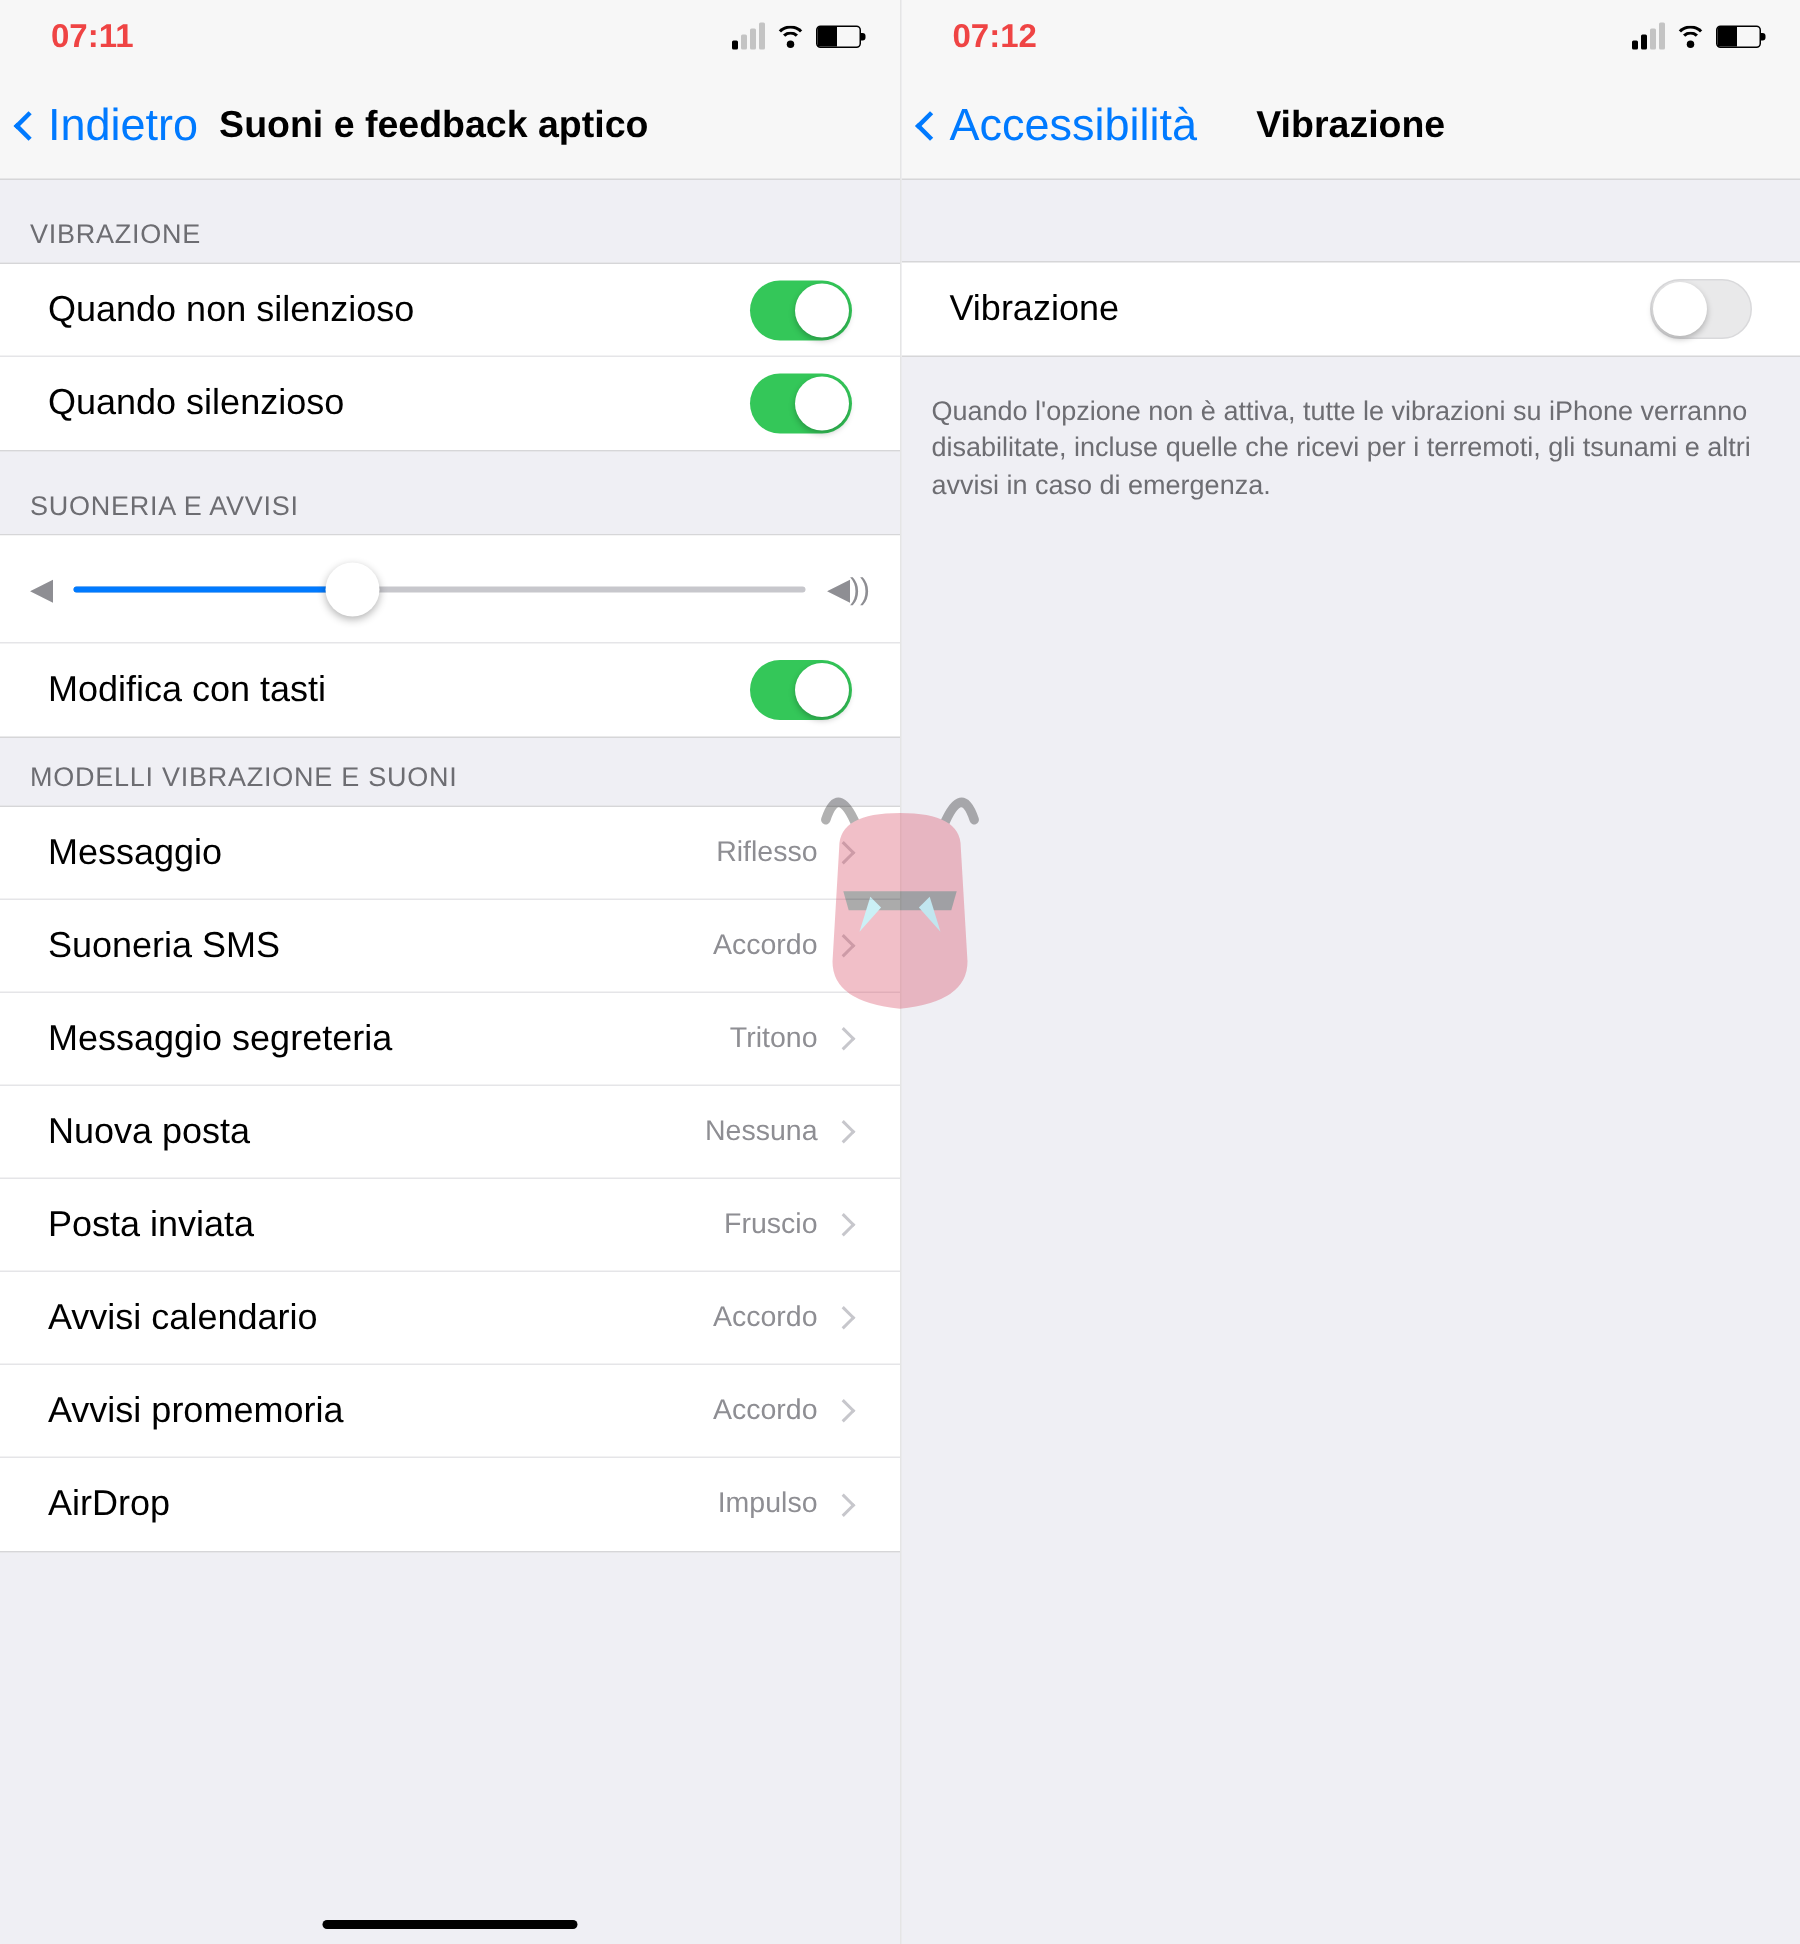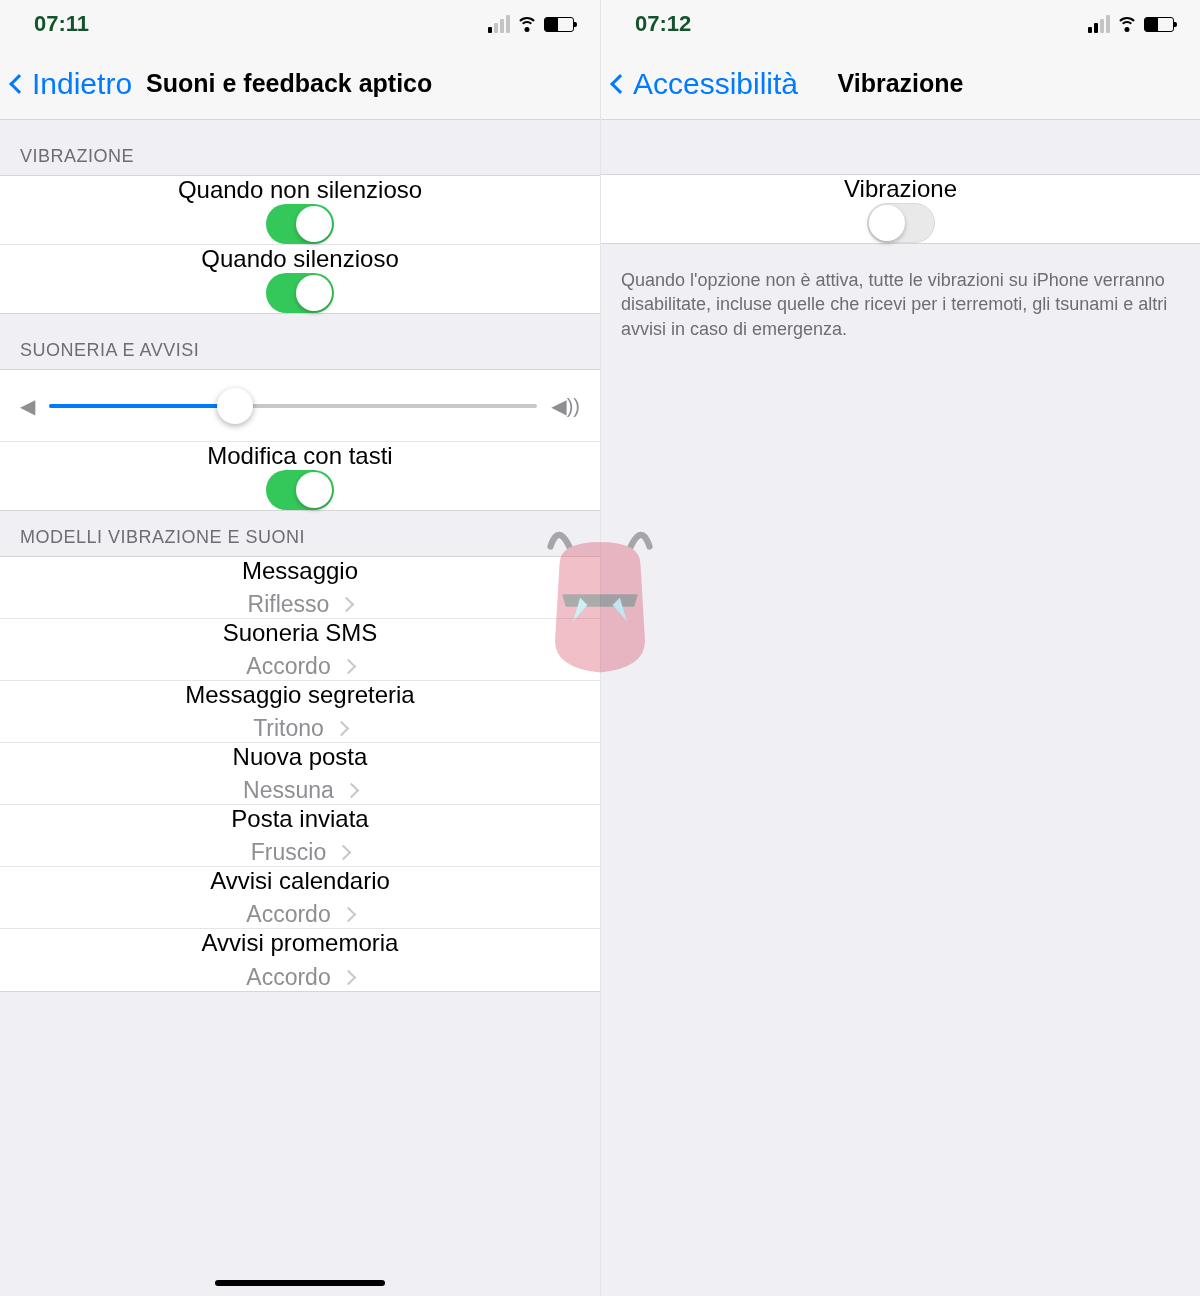--- a/index.html
+++ b/index.html
@@ -23,21 +23,21 @@
   
   .status-bar {
     height: 48px;
     display: flex;
     align-items: center;
     justify-content: space-between;
     padding: 0 26px 0 34px;
     background: #f7f7f7;
     font-size: 22px;
     font-weight: 600;
-    color: #14532d;
+    color: #ef4444;
   }
   .status-right { display: flex; align-items: center; gap: 6px; }
   .signal { display: flex; align-items: flex-end; gap: 2px; }
   .signal span { width: 4px; background: #c4c4c4; border-radius: 1px; }
   .signal span.on { background: #000; }
   .signal span:nth-child(1){height:6px}
   .signal span:nth-child(2){height:10px}
   .signal span:nth-child(3){height:14px}
   .signal span:nth-child(4){height:18px}
   .wifi {
@@ -87,24 +87,23 @@
   }
   .section-footer{
     font-size:18px;color:#6d6d72;line-height:1.35;
     padding:24px 20px 12px 20px;
   }
   .list{background:#fff;border-top:1px solid #d6d6d8;border-bottom:1px solid #d6d6d8}
   .row{
     display:flex;align-items:center;justify-content:space-between;
     min-height:62px;padding:0 32px;font-size:24px;color:#000;
     border-bottom:1px solid #e5e5e8;
-    flex-direction:column;
   }
   .row:last-child{border-bottom:none}
-  .row .value{display:flex;align-items:center;gap:12px;color:#8e8e93;font-size:23px}
+  .row .value{display:flex;align-items:center;gap:12px;color:#8e8e93;font-size:19px}
   .chevron-right{
     width:11px;height:11px;border-top:2.5px solid #c7c7cc;border-right:2.5px solid #c7c7cc;
     transform:rotate(45deg);
   }
 
   
   .toggle{
     width:68px;height:40px;border-radius:20px;position:relative;cursor:pointer;
   }
   .toggle.on{background:#34c759}
@@ -250,20 +249,27 @@
         <span>Avvisi calendario</span>
         <div class="value">
           <span>Accordo</span>
           <span class="chevron-right"></span>
         </div>
       </div>
       <div class="row">
         <span>Avvisi promemoria</span>
         <div class="value">
           <span>Accordo</span>
+          <span class="chevron-right"></span>
+        </div>
+      </div>
+      <div class="row">
+        <span>AirDrop</span>
+        <div class="value">
+          <span>Impulso</span>
           <span class="chevron-right"></span>
         </div>
       </div>
     </div>
 
   <div class="home-ind"></div>
 </div>
 
 <div class="phone">
 

